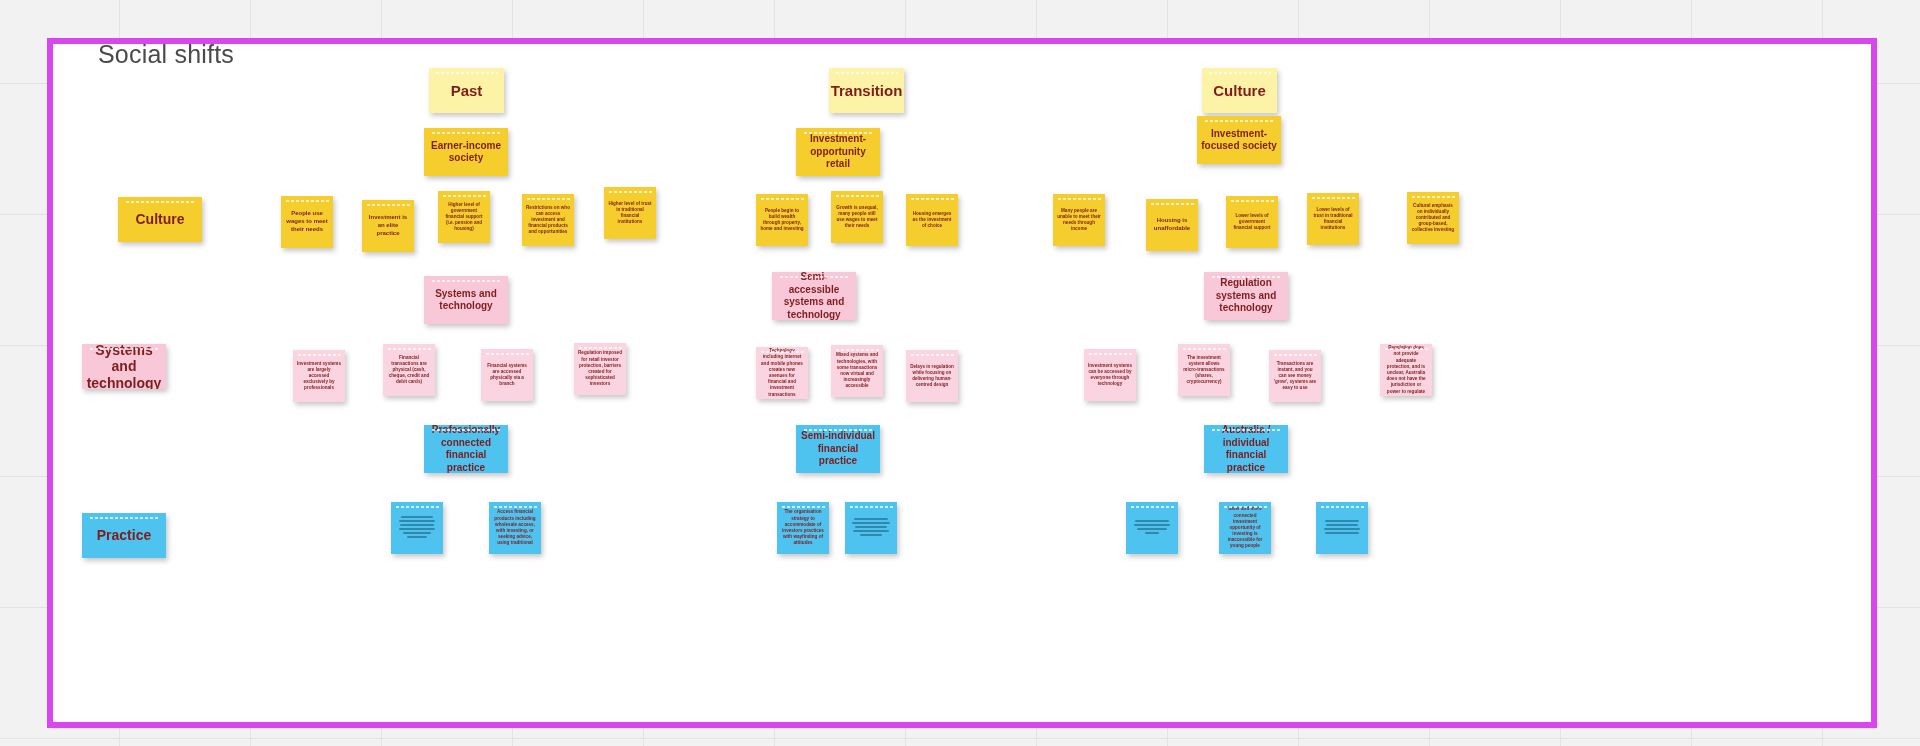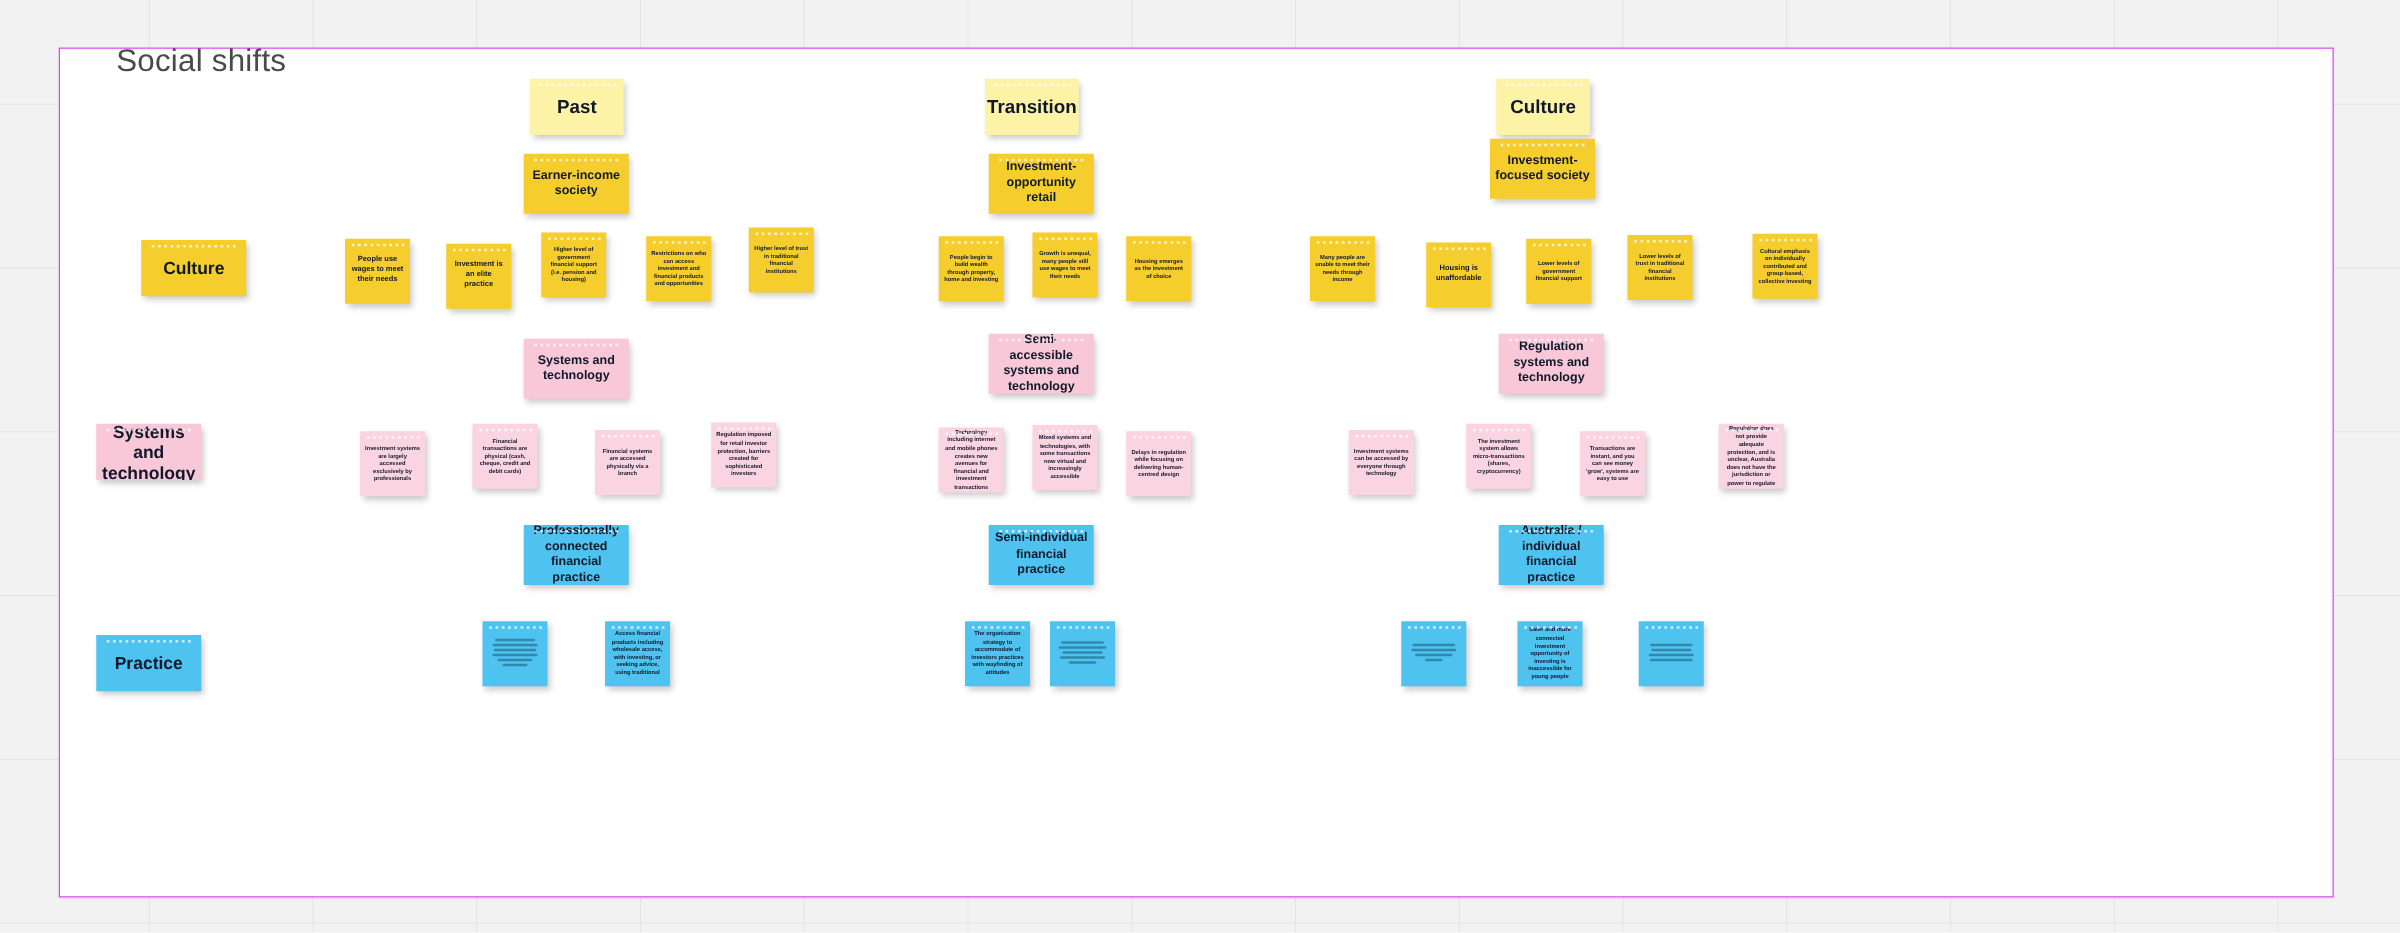--- a/index.html
+++ b/index.html
@@ -17,35 +17,35 @@
       linear-gradient(to right, #e3e3e3 1px, transparent 1px),
       linear-gradient(to bottom, #e3e3e3 1px, transparent 1px);
     background-size:131px 131px;
     background-position:-12px -48px;
   }
   
   #board{
     position:absolute;
     left:47px;top:38px;width:1818px;height:678px;
     background:#ffffff;
-    border:1px solid #d946ef;
+    border:6px solid #d946ef;
     box-shadow:0 1px 2px rgba(0,0,0,.04);
   }
   #page-title{
     position:absolute;left:45px;top:-4px;
     font-size:25px;color:#4a4a4a;letter-spacing:.2px;
     white-space:nowrap;
   }
   
   .sticky{
     position:absolute;
     box-sizing:border-box;
     display:flex;align-items:center;justify-content:center;
     text-align:center;
-    color:#0f172a;
+    color:#7f1d1d;
     box-shadow:2px 3px 5px rgba(0,0,0,.22);
     overflow:hidden;
     line-height:1.18;
     padding:3px 4px;
   }
   .sticky::before{
     content:"";
     position:absolute;left:8%;right:8%;top:4px;height:2px;
     background-image:radial-gradient(circle, rgba(255,255,255,.85) 42%, transparent 45%);
     background-size:5px 2px;
@@ -90,21 +90,21 @@
 </style>
 </head>
 <body>
 
 <div id="grid-bg"></div>
 
 <div id="board">
   <div id="page-title">Social shifts</div>
 
   <div class="sticky c-pale era" style="left:376px;top:24px;">Past</div>
-  <div class="sticky c-pale era" style="left:740px;top:24px;">Transition</div>
+  <div class="sticky c-pale era" style="left:776px;top:24px;">Transition</div>
   <div class="sticky c-pale era" style="left:1149px;top:24px;">Culture</div>
 
   <div class="sticky c-yellow phase" style="left:371px;top:84px;">Earner-income society</div>
   <div class="sticky c-yellow phase" style="left:743px;top:84px;">Investment-opportunity retail</div>
   <div class="sticky c-yellow phase" style="left:1144px;top:72px;">Investment-focused society</div>
 
   <div class="sticky c-yellow cat" style="left:29px;top:153px;margin-left:36px;">Culture</div>
 
   <div class="sticky c-yellow note big" style="left:228px;top:152px;">People use wages to meet their needs</div>
   <div class="sticky c-yellow note big" style="left:309px;top:156px;">Investment is an elite practice</div>
@@ -116,21 +116,21 @@
   <div class="sticky c-yellow note" style="left:778px;top:147px;">Growth is unequal, many people still use wages to meet their needs</div>
   <div class="sticky c-yellow note" style="left:853px;top:150px;">Housing emerges as the investment of choice</div>
 
   <div class="sticky c-yellow note" style="left:1000px;top:150px;">Many people are unable to meet their needs through income</div>
   <div class="sticky c-yellow note big" style="left:1093px;top:155px;">Housing is unaffordable</div>
   <div class="sticky c-yellow note" style="left:1173px;top:152px;">Lower levels of government financial support</div>
   <div class="sticky c-yellow note" style="left:1254px;top:149px;">Lower levels of trust in traditional financial institutions</div>
   <div class="sticky c-yellow note" style="left:1354px;top:148px;">Cultural emphasis on individually contributed and group-based, collective investing</div>
 
   <div class="sticky c-pink phase" style="left:371px;top:232px;">Systems and technology</div>
-  <div class="sticky c-pink phase" style="left:743px;top:228px;">Semi-accessible systems and technology</div>
+  <div class="sticky c-pink phase" style="left:719px;top:228px;">Semi-accessible systems and technology</div>
   <div class="sticky c-pink phase" style="left:1151px;top:228px;">Regulation systems and technology</div>
 
   <div class="sticky c-pink cat" style="left:29px;top:300px;">Systems and technology</div>
 
   <div class="sticky c-pink-l note" style="left:240px;top:306px;">Investment systems are largely accessed exclusively by professionals</div>
   <div class="sticky c-pink-l note" style="left:330px;top:300px;">Financial transactions are physical (cash, cheque, credit and debit cards)</div>
   <div class="sticky c-pink-l note" style="left:428px;top:305px;">Financial systems are accessed physically via a branch</div>
   <div class="sticky c-pink-l note" style="left:521px;top:299px;">Regulation imposed for retail investor protection, barriers created for sophisticated investors</div>
 
   <div class="sticky c-pink-l note" style="left:703px;top:303px;">Technology including internet and mobile phones creates new avenues for financial and investment transactions</div>

